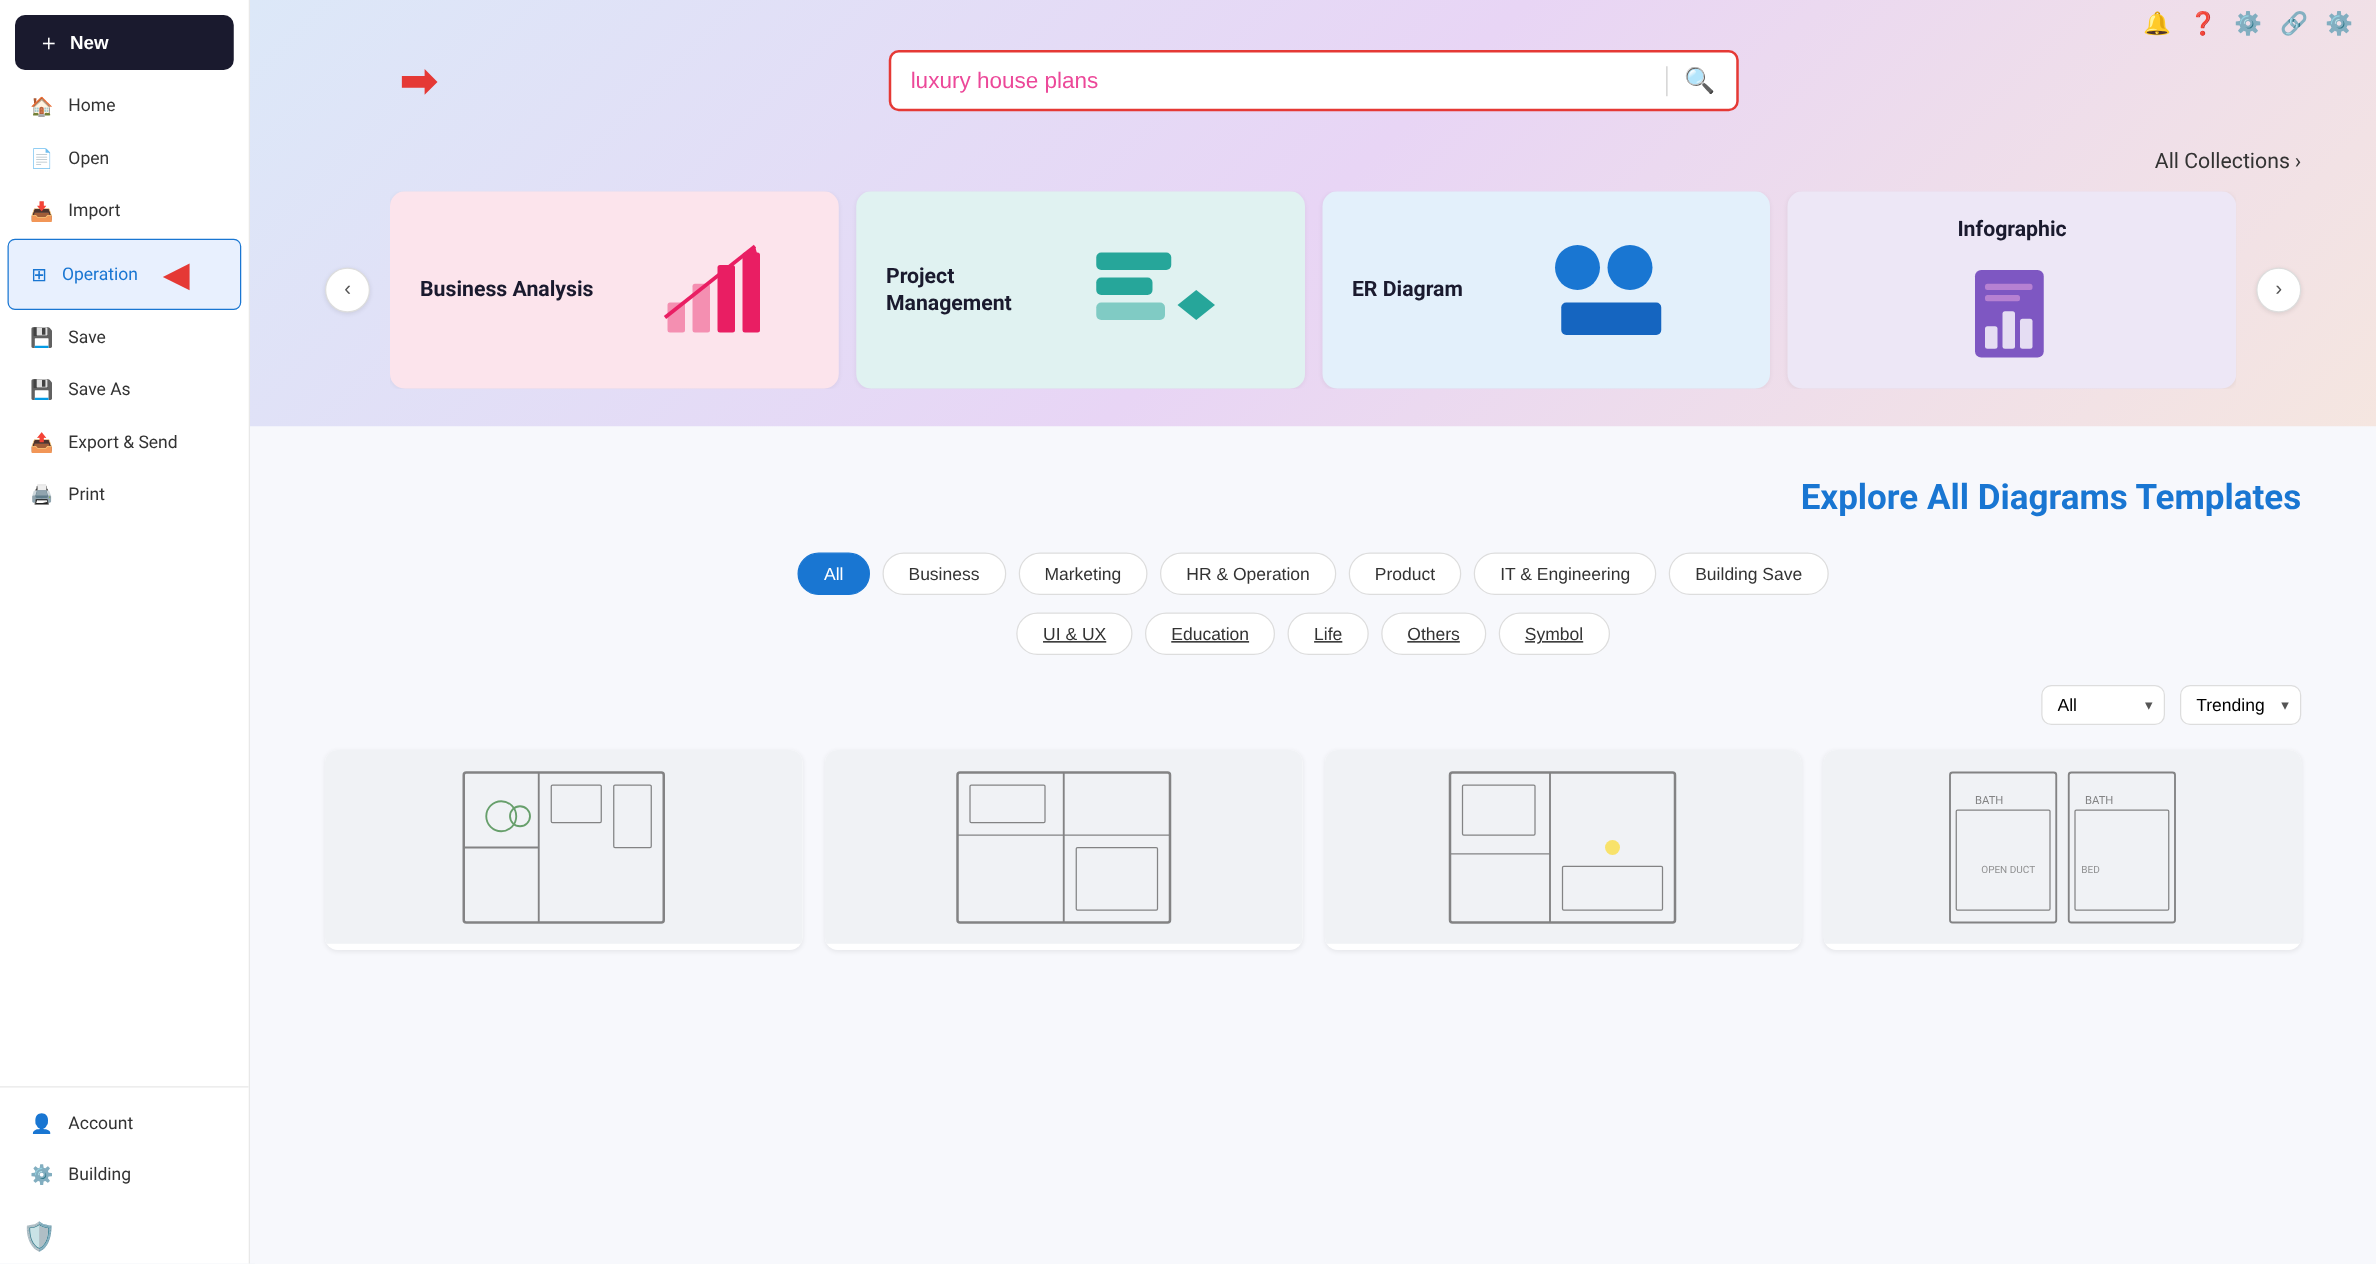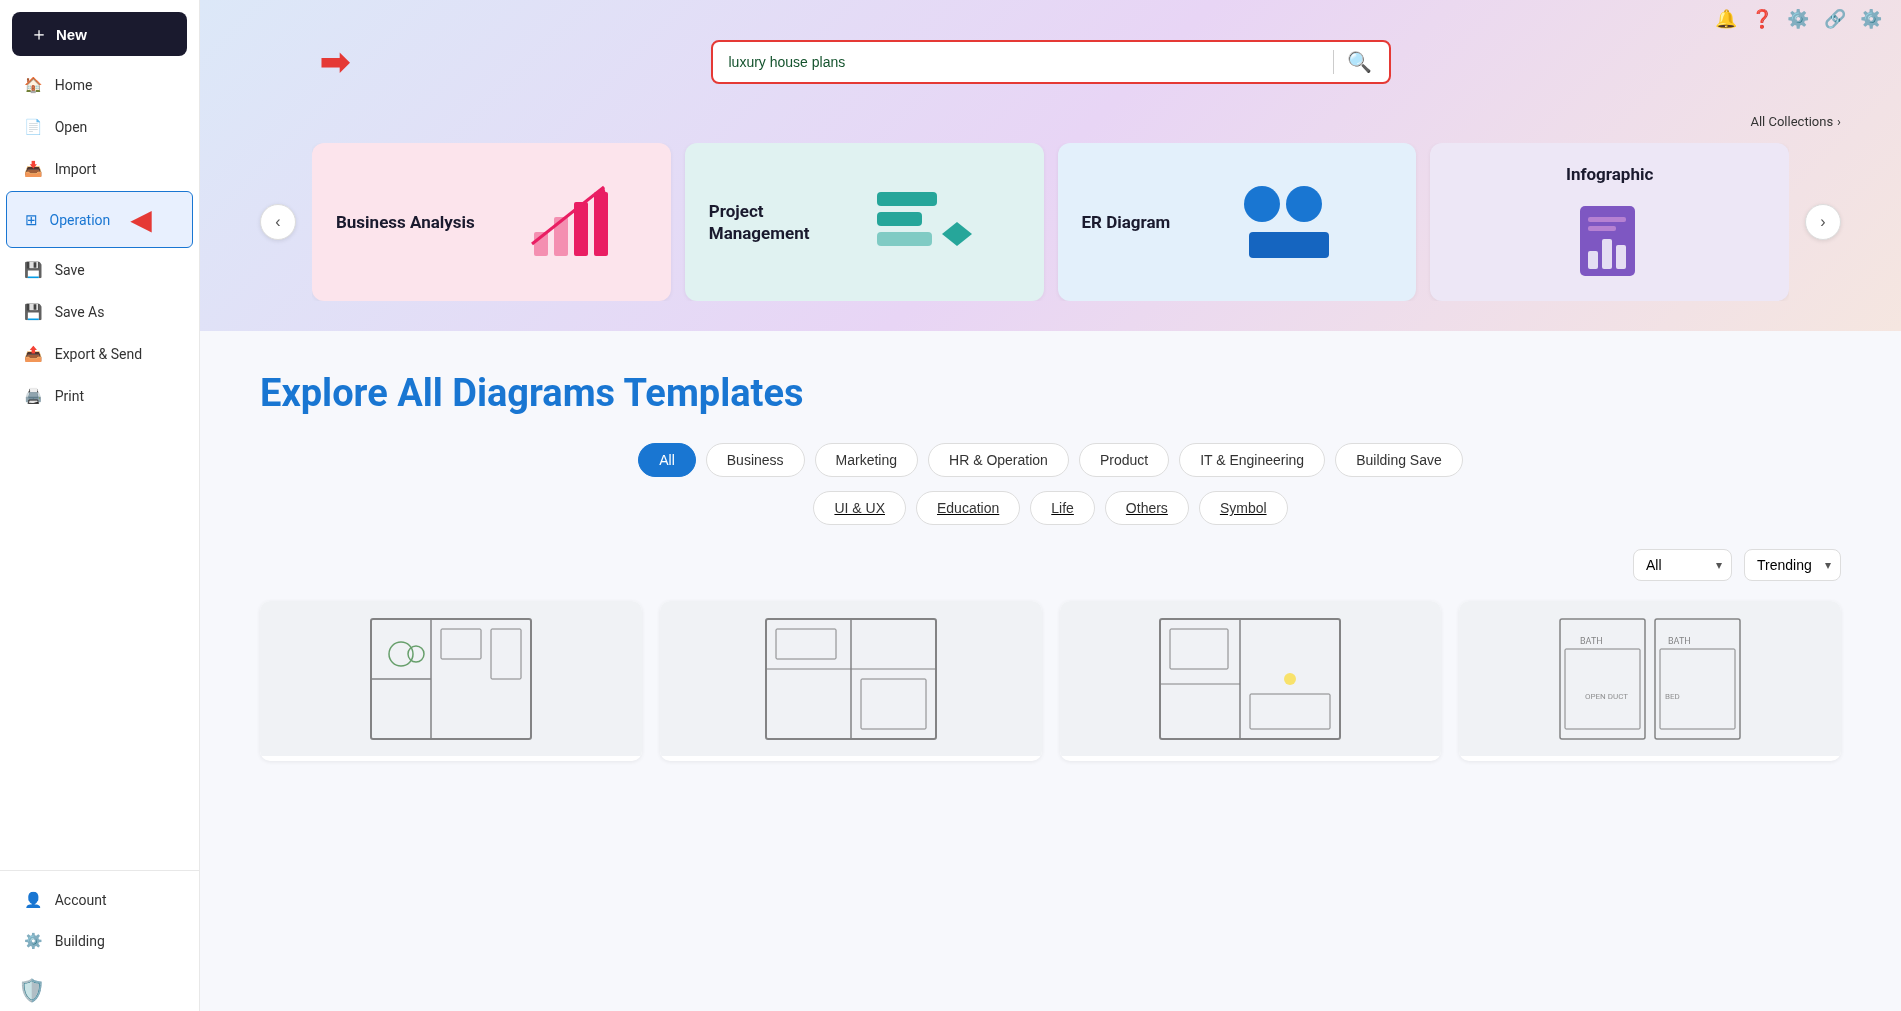--- a/index.html
+++ b/index.html
@@ -103,22 +103,22 @@
       background: #fff;
       display: flex;
       align-items: center;
       width: 680px;
       padding: 4px 12px;
     }
 
     .search-input {
       border: none;
       outline: none;
-      font-size: 14px;
-      color: #14532d;
+      font-size: 18px;
+      color: #ec4899;
       flex: 1;
       padding: 8px 4px;
       background: transparent;
     }
 
     .search-divider { width: 1px; height: 24px; background: #ccc; margin: 0 10px; }
 
     .search-btn {
       background: none;
       border: none;
@@ -180,22 +180,22 @@
 
     .card-label { font-size: 17px; font-weight: 700; color: #1a1a2e; line-height: 1.3; flex-shrink: 0; }
     .card-icon { flex: 1; display: flex; justify-content: center; align-items: center; }
 
     
     .explore-section {
       padding: 40px 60px;
     }
 
     .explore-title {
-      text-align: left;
-      font-size: 38px;
+      text-align: right;
+      font-size: 28px;
       font-weight: 700;
       color: #1a1a2e;
       margin-bottom: 28px;
     }
     .explore-title span { color: #1976d2; }
 
     .filter-tags {
       display: flex;
       flex-wrap: wrap;
       gap: 10px;
@@ -369,21 +369,21 @@
       <div class="search-box-wrapper">
         <input class="search-input" type="text" value="luxury house plans" style="">
         <div class="search-divider"></div>
         <button class="search-btn">
           <span>🔍</span>
         </button>
       </div>
     </div>
 
     <div style="display:flex; justify-content:flex-end; margin-bottom: 14px;">
-      <span style="color:#333; font-size:13px; cursor:pointer; display:flex; align-items:center; gap:4px;">
+      <span style="color:#333; font-size:17px; cursor:pointer; display:flex; align-items:center; gap:4px;">
         <span>All Collections</span>
         <span>›</span>
       </span>
     </div>
 
     <div class="carousel">
       <button class="carousel-btn">‹</button>
       <div class="carousel-cards">
 
         <div class="template-card pink">

